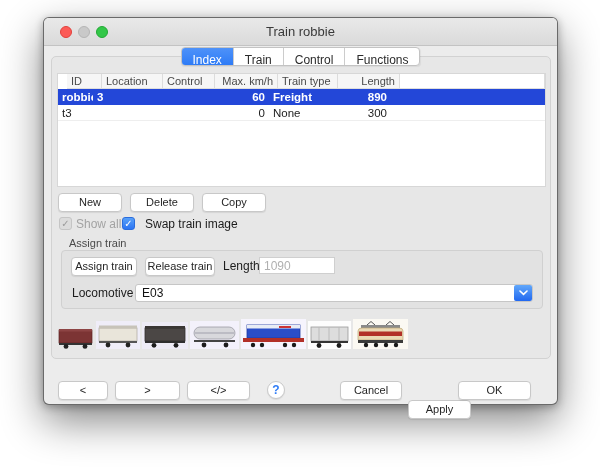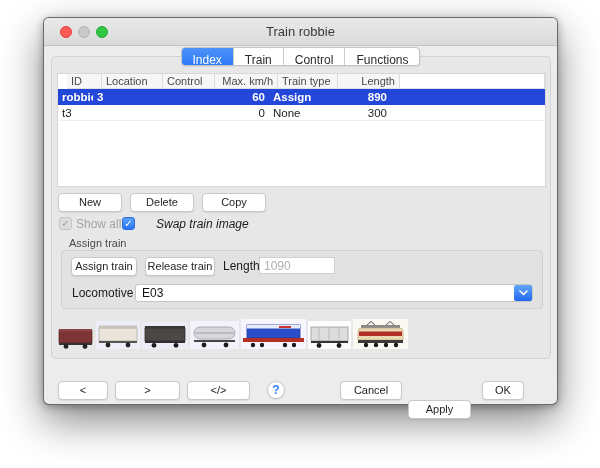--- a/index.html
+++ b/index.html
@@ -155,21 +155,21 @@
       <div class="th c-max r">Max. km/h</div>
       <div class="th c-typ">Train type</div>
       <div class="th c-len r">Length</div>
       <div class="th c-fill"></div>
     </div>
     <div class="trow selected">
       <div class="td c-id">robbie</div>
       <div class="td c-loc">3</div>
       <div class="td c-ctl"></div>
       <div class="td c-max r">60</div>
-      <div class="td c-typ">Assign</div>
+      <div class="td c-typ">Freight</div>
       <div class="td c-len r">890</div>
       <div class="td c-fill"></div>
     </div>
     <div class="trow plain">
       <div class="td c-id">t3</div>
       <div class="td c-loc"></div>
       <div class="td c-ctl"></div>
       <div class="td c-max r">0</div>
       <div class="td c-typ">None</div>
       <div class="td c-len r">300</div>
@@ -177,21 +177,21 @@
     </div>
   </div>
 
   <div class="btn" style="left:14px; top:175px; width:64px;">New</div>
   <div class="btn" style="left:86px; top:175px; width:64px;">Delete</div>
   <div class="btn" style="left:158px; top:175px; width:64px;">Copy</div>
 
   <span class="cbox disabled" style="left:15px; top:199px;"></span>
   <span class="clabel dim" style="left:32px; top:199px;">Show all</span>
   <span class="cbox blue" style="left:78px; top:199px;"></span>
-  <span class="clabel dark" style="left:112px; top:199px; font-weight:700; font-weight:400;font-style:italic;">Swap train image</span>
+  <span class="clabel dark" style="left:101px; top:199px; font-weight:700; font-weight:400;">Swap train image</span>
 
   <span class="group-label">Assign train</span>
   <div class="group">
     <div class="btn" style="left:9px; top:6px; width:66px;">Assign train</div>
     <div class="btn" style="left:83px; top:6px; width:70px;">Release train</div>
     <span class="lbl" style="left:161px; top:8px;">Length</span>
     <input class="field" style="left: 197px; top: 6px; width: 76px;" disabled="" value="1090">
     <span class="lbl" style="left:10px; top:35px;">Locomotive</span>
     <div class="combo">
       <span class="combo-text">E03</span>
@@ -278,15 +278,15 @@
       </svg>
     </div>
   </div>
 
   <div class="btn" style="left:14px; top:363px; width:50px;">&lt;</div>
   <div class="btn" style="left:71px; top:363px; width:65px;">&gt;</div>
   <div class="btn" style="left:143px; top:363px; width:63px;">&lt;/&gt;</div>
   <div class="help">?</div>
   <div class="btn" style="left:296px; top:363px; width:62px;">Cancel</div>
   <div class="btn" style="left:364px; top:382px; width:63px;">Apply</div>
-  <div class="btn" style="left:438px; top:363px; width:42px;">OK</div>
+  <div class="btn" style="left:414px; top:363px; width:73px;">OK</div>
 
 </div>
 
 </body></html>

